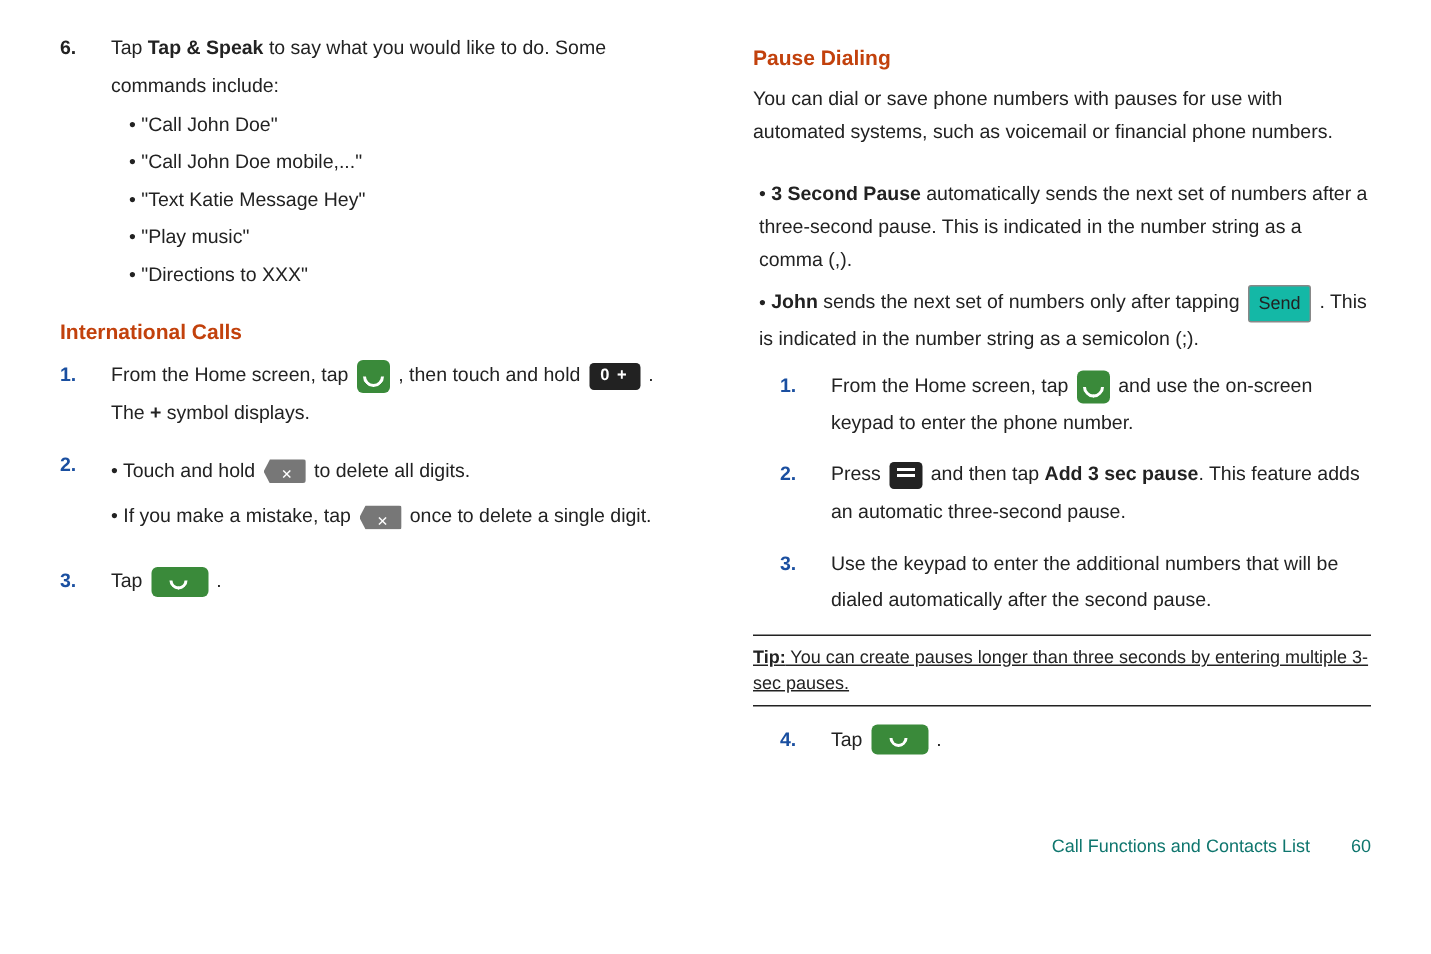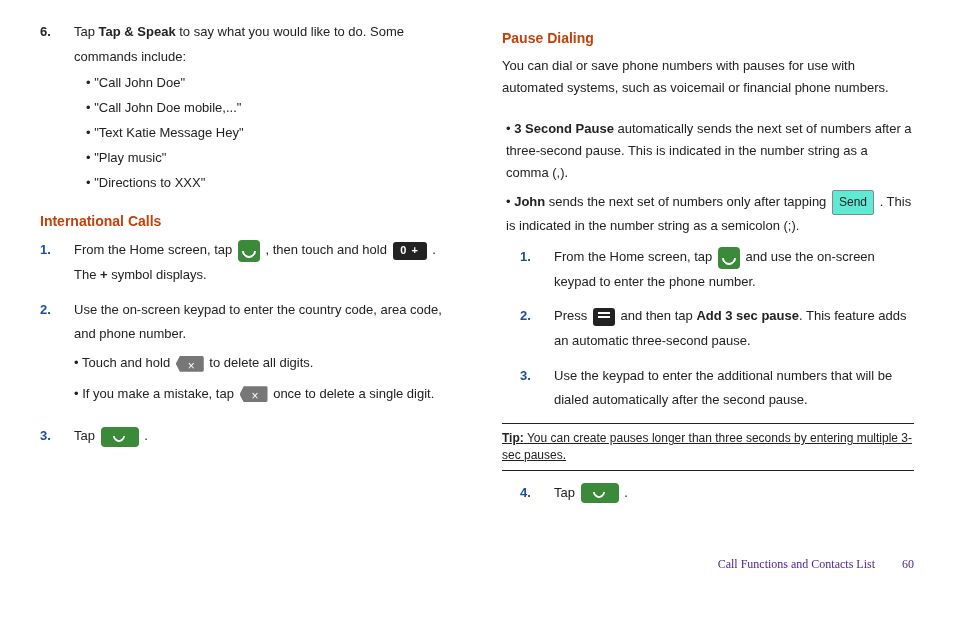--- a/index.html
+++ b/index.html
@@ -138,37 +138,36 @@
     top: 4px; left: 5px; right: 5px;
     height: 2px;
     background: #fff;
     box-shadow: 0 4px 0 #fff;
   }
   .icon-send {
     border: 1px solid #888;
     padding: 1px 6px;
     font-size: 12px;
     border-radius: 2px;
-    background: #5eead4;
+    background: #14b8a6;
   }
   .tip-box {
     border-top: 1px solid #222;
     border-bottom: 1px solid #222;
     padding: 6px 0;
     margin: 10px 0;
     font-size: 12px;
     line-height: 1.4;
     text-decoration: underline;
   }
   .footer {
     text-align: right;
     font-size: 12px;
-    color: #4c1d95;
+    color: #0f766e;
     margin-top: 40px;
-    font-family: Liberation Serif, serif;
   }
   .page-num { margin-left: 24px; }
   .para { margin: 0 0 8px 0; line-height: 1.7; }
   .top-bullets {
     list-style: none;
     padding-left: 4px;
     margin: 19px 0 8px 0;
   }
   .top-bullets > li::before { content: "• "; }
   .top-bullets > li { margin-bottom: 6px; line-height: 1.7; }
@@ -205,21 +204,20 @@
           <span>From the Home screen, tap </span>
           <span class="icon icon-phone"></span>
           <span> , then touch and hold </span>
           <span class="icon icon-zero">0  +</span>
           <span> . The </span><b>+</b><span> symbol displays.</span>
         </div>
       </li>
       <li>
         <span class="num blue">2.</span>
         <div class="step-body">
-          <span>Use the on-screen keypad to enter the country code, area code, and phone number.</span>
           <ul class="sub-bullets">
             <li>
               <span>Touch and hold </span>
               <span class="icon icon-del"></span>
               <span> to delete all digits.</span>
             </li>
             <li>
               <span>If you make a mistake, tap </span>
               <span class="icon icon-del"></span>
               <span> once to delete a single digit.</span>

